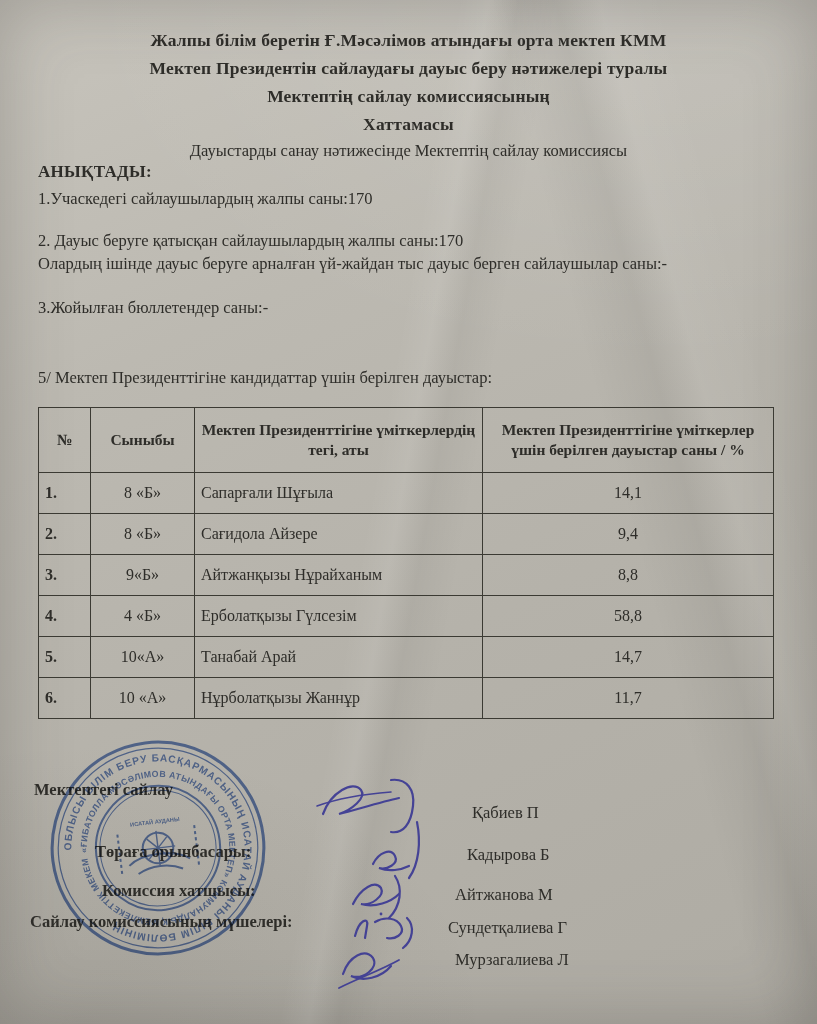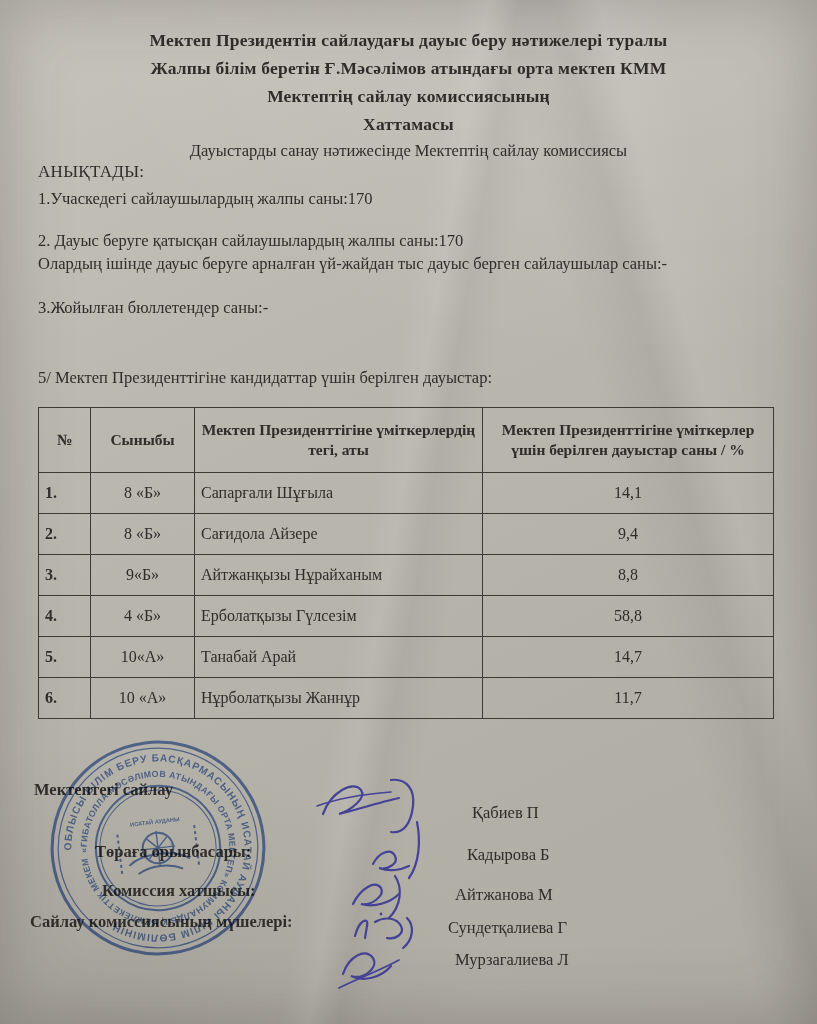--- a/index.html
+++ b/index.html
@@ -28,21 +28,21 @@
     position:absolute;top:26px;left:0;width:100%;
     text-align:center;font-weight:bold;font-size:17.5px;line-height:28px;
     letter-spacing:.2px;
   }
   .intro{
     position:absolute;top:141px;left:0;width:100%;
     text-align:center;font-size:16.5px;
   }
   .anyktady{
     position:absolute;top:162px;left:38px;
-    font-weight:normal;font-size:17px;letter-spacing:.3px;
+    font-weight:bold;font-size:17px;letter-spacing:.3px;
   }
   .item{position:absolute;left:38px;font-size:16.5px;white-space:nowrap;}
   .i1{top:189px;}
   .i2{top:231px;}
   .i2b{top:254px;}
   .i3{top:298px;}
   .i4{top:321px;}
   .i5{top:368px;}
 
   table.results{
@@ -87,22 +87,22 @@
     pointer-events:none;
   }
 </style>
 </head>
 <body>
 
 <div class="page">
   <div class="crease"></div>
 
   <div class="title-block">
+    <div>Жалпы білім беретін Ғ.Мәсәлімов атындағы орта мектеп КММ</div>
     <div>Мектеп Президентін сайлаудағы дауыс беру нәтижелері туралы</div>
-    <div>Жалпы білім беретін Ғ.Мәсәлімов атындағы орта мектеп КММ</div>
     <div>Мектептің сайлау комиссиясының</div>
     <div>Хаттамасы</div>
   </div>
 
   <div class="intro">Дауыстарды санау нәтижесінде Мектептің сайлау комиссиясы</div>
   <div class="anyktady">АНЫҚТАДЫ:</div>
 
   <div class="item i1">1.Учаскедегі сайлаушылардың жалпы саны:170</div>
   <div class="item i2">2. Дауыс беруге қатысқан сайлаушылардың жалпы саны:170</div>
   <div class="item i2b">Олардың ішінде дауыс беруге арналған үй-жайдан тыс дауыс берген сайлаушылар саны:-</div>

